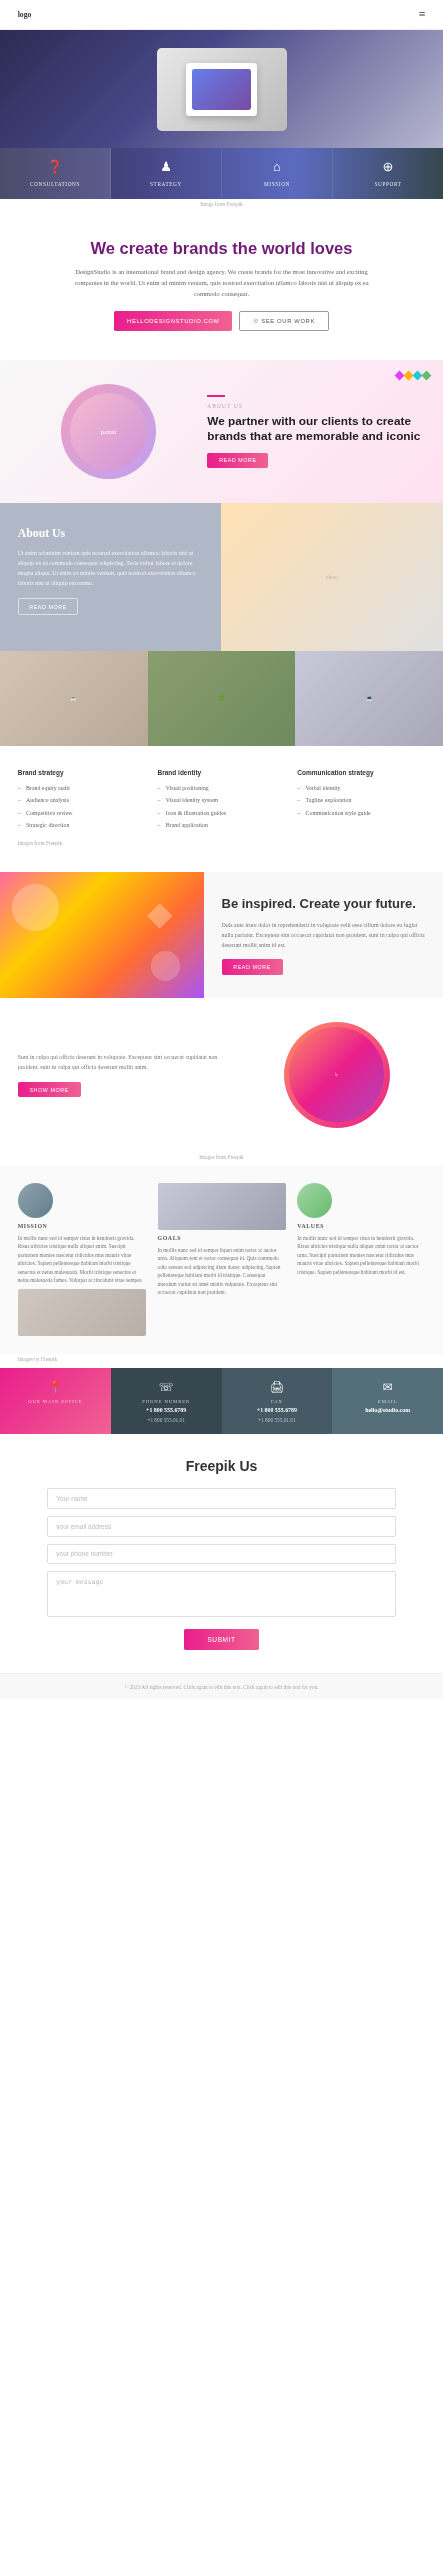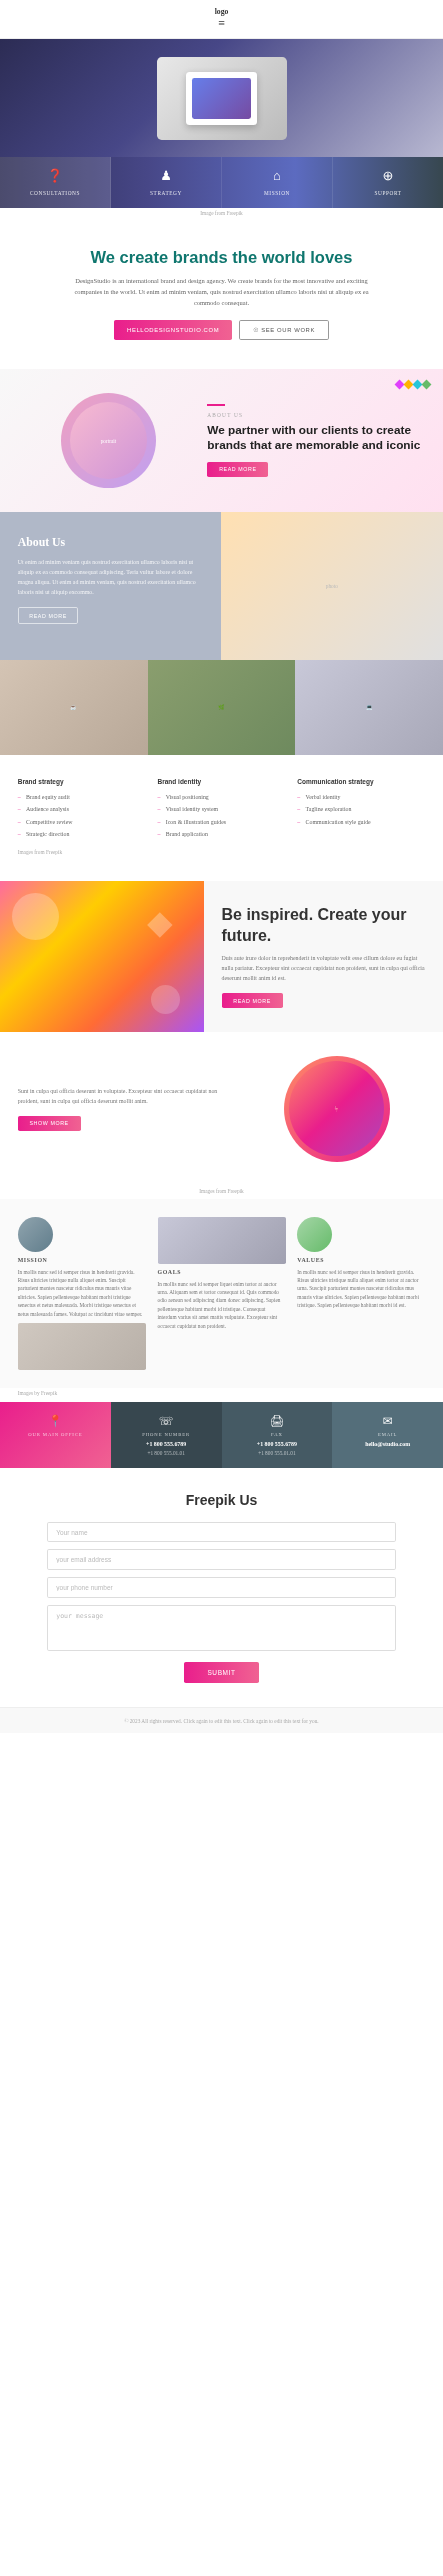--- a/index.html
+++ b/index.html
@@ -1,21 +1,21 @@
 <!DOCTYPE html>
 <html style="font-size:9.5px"><head>
   <meta charset="utf-8">
   <style>
     * { margin: 0; padding: 0; box-sizing: border-box; }
     body { font-family: 'Georgia', serif; background: #fff; width: 443px; overflow-x: hidden; }
 
     
     nav {
       display: flex; justify-content: space-between; align-items: center;
-      padding: 7px 17.7px; background: #fff; border-bottom: 0.6px solid #eee; flex-direction: column;
+      padding: 7px 17.7px; background: #fff; border-bottom: 0.6px solid #eee;
     }
 
     
     .hero {
       background: linear-gradient(135deg, #2c2c54 0%, #474787 40%, #b8b8d1 100%);
       padding: 17.7px 17.7px 0; text-align: center; position: relative; min-height: 118px;
     }
     .hero-img-placeholder {
       width: 130px; height: 83px; margin: 0 auto 0;
       background: linear-gradient(135deg, #e8e8e8, #bbb);
@@ -35,21 +35,21 @@
     .service-tab .tab-icon { font-size: 13px; display: block; margin-bottom: 3.5px; }
     .service-tab .tab-label { font-size: 5.3px; letter-spacing: 0.6px; text-transform: uppercase; color: rgba(255,255,255,0.85); }
     .service-tab.active-tab { background: rgba(255,255,255,0.15); }
 
     .freepik-credit { text-align: center; font-size: 5.3px; color: #aaa; padding: 2.4px 0; }
 
     
     .we-create {
       padding: 29.5px 35px; text-align: center; background: #fff;
     }
-    .we-create h2 { font-size: 16.5px; color: #0f766e; font-family: sans-serif; margin-bottom: 8.3px; }
+    .we-create h2 { font-size: 16.5px; color: #701a75; font-family: sans-serif; margin-bottom: 8.3px; }
     .we-create p { font-size: 6.5px; color: #666; line-height: 1.7; max-width: 295px; margin: 0 auto 11.8px; }
     .btn-row { display: flex; gap: 7px; justify-content: center; flex-wrap: wrap; }
     .btn-pink {
       background: linear-gradient(90deg, #e91e8c, #f06292);
       color: #fff; border: none; padding: 5.9px 13px; border-radius: 1.8px; font-size: 5.9px;
       letter-spacing: 0.6px; text-transform: uppercase; cursor: pointer;
     }
     .btn-outline {
       background: transparent; color: #555; border: 0.6px solid #999;
       padding: 5.9px 13px; border-radius: 1.8px; font-size: 5.9px;
@@ -129,21 +129,21 @@
       flex: 1; position: relative; overflow: hidden;
     }
     .inspired-img {
       width: 100%; height: 100%; min-height: 118px;
       background: linear-gradient(135deg, #ff6b9d, #ffcc02, #ff6b35, #a855f7);
       display: flex; align-items: center; justify-content: center; position: relative;
     }
     .be-inspired-right {
       flex: 1; padding: 23.6px 17.7px; display: flex; flex-direction: column; justify-content: center;
     }
-    .be-inspired-right h2 { font-size: 16px; color: #333; font-family: sans-serif; margin-bottom: 7px; line-height: 1.3; }
+    .be-inspired-right h2 { font-size: 13px; color: #333; font-family: sans-serif; margin-bottom: 7px; line-height: 1.3; }
     .be-inspired-right p { font-size: 5.9px; color: #777; line-height: 1.7; margin-bottom: 9.5px; }
 
     
     .creativity-section {
       padding: 23.6px 17.7px; background: #fff; display: flex; gap: 17.7px; align-items: center;
     }
     .creativity-left { flex: 1.2; }
     .creativity-left h2 { font-size: 14px; color: #222; font-family: sans-serif; margin-bottom: 7px; line-height: 1.3; }
     .creativity-left p { font-size: 5.9px; color: #777; line-height: 1.7; margin-bottom: 9.5px; }
     .creativity-right { flex: 1; text-align: center; }

